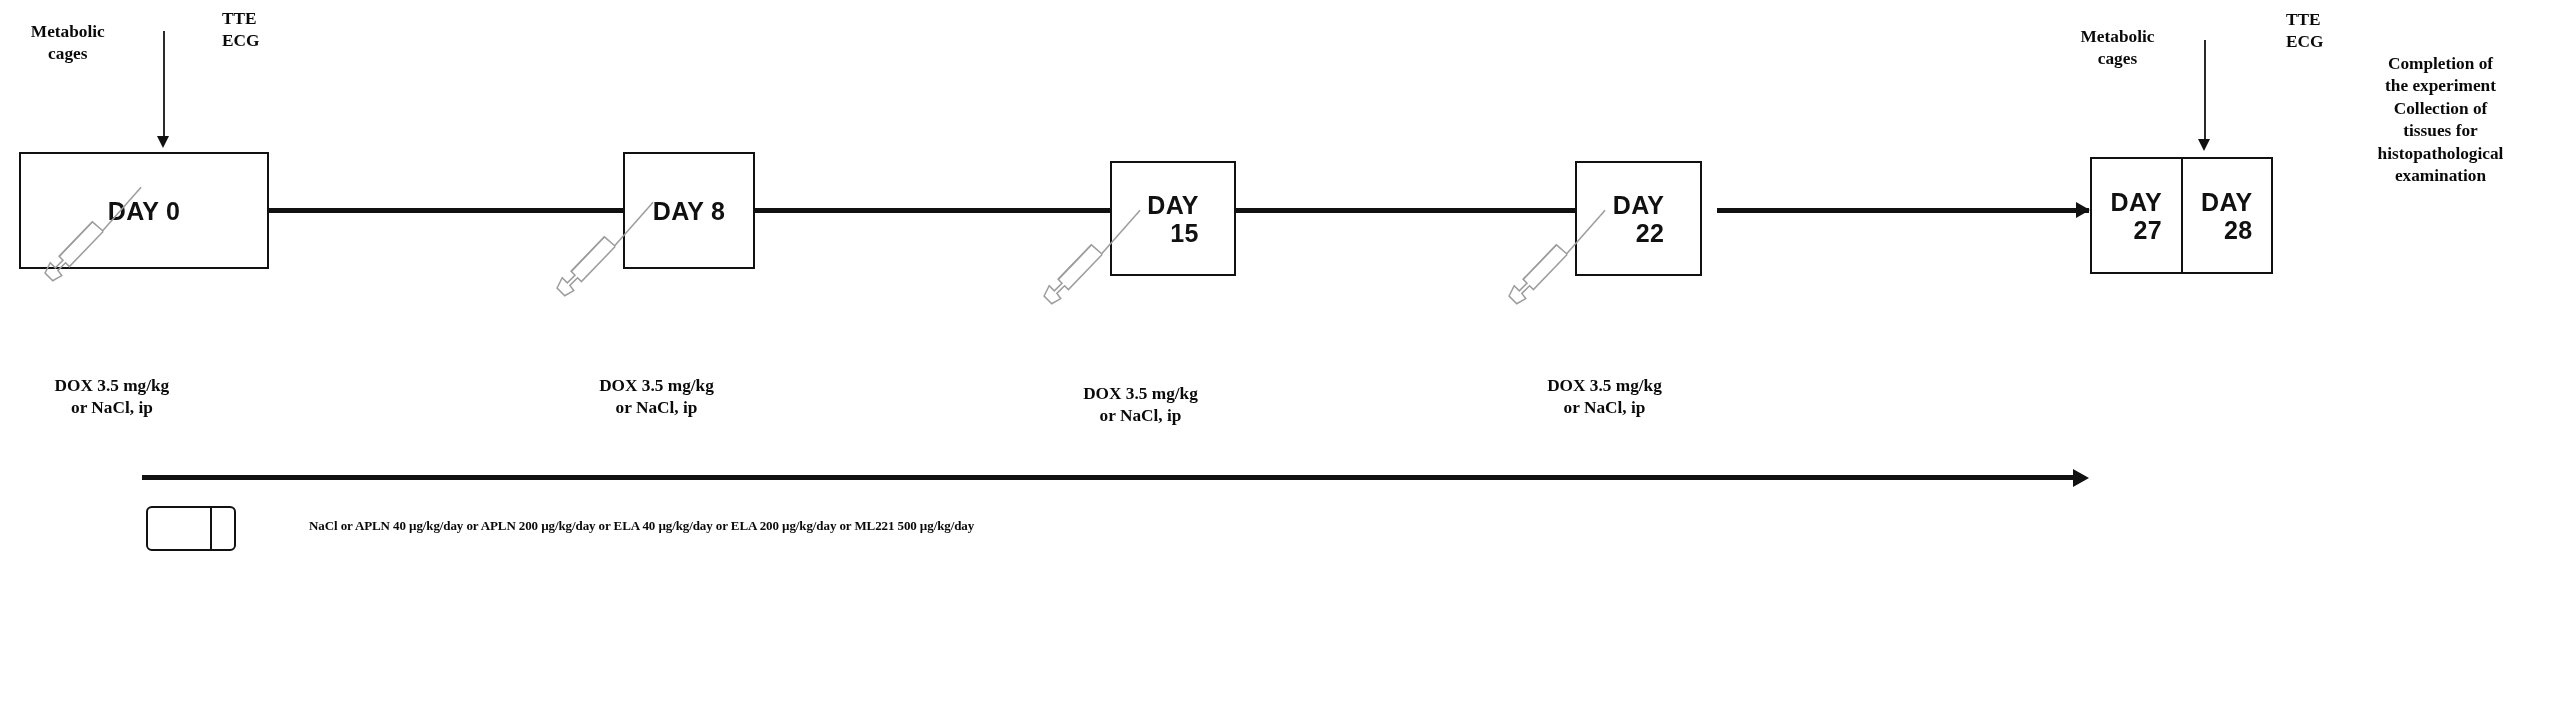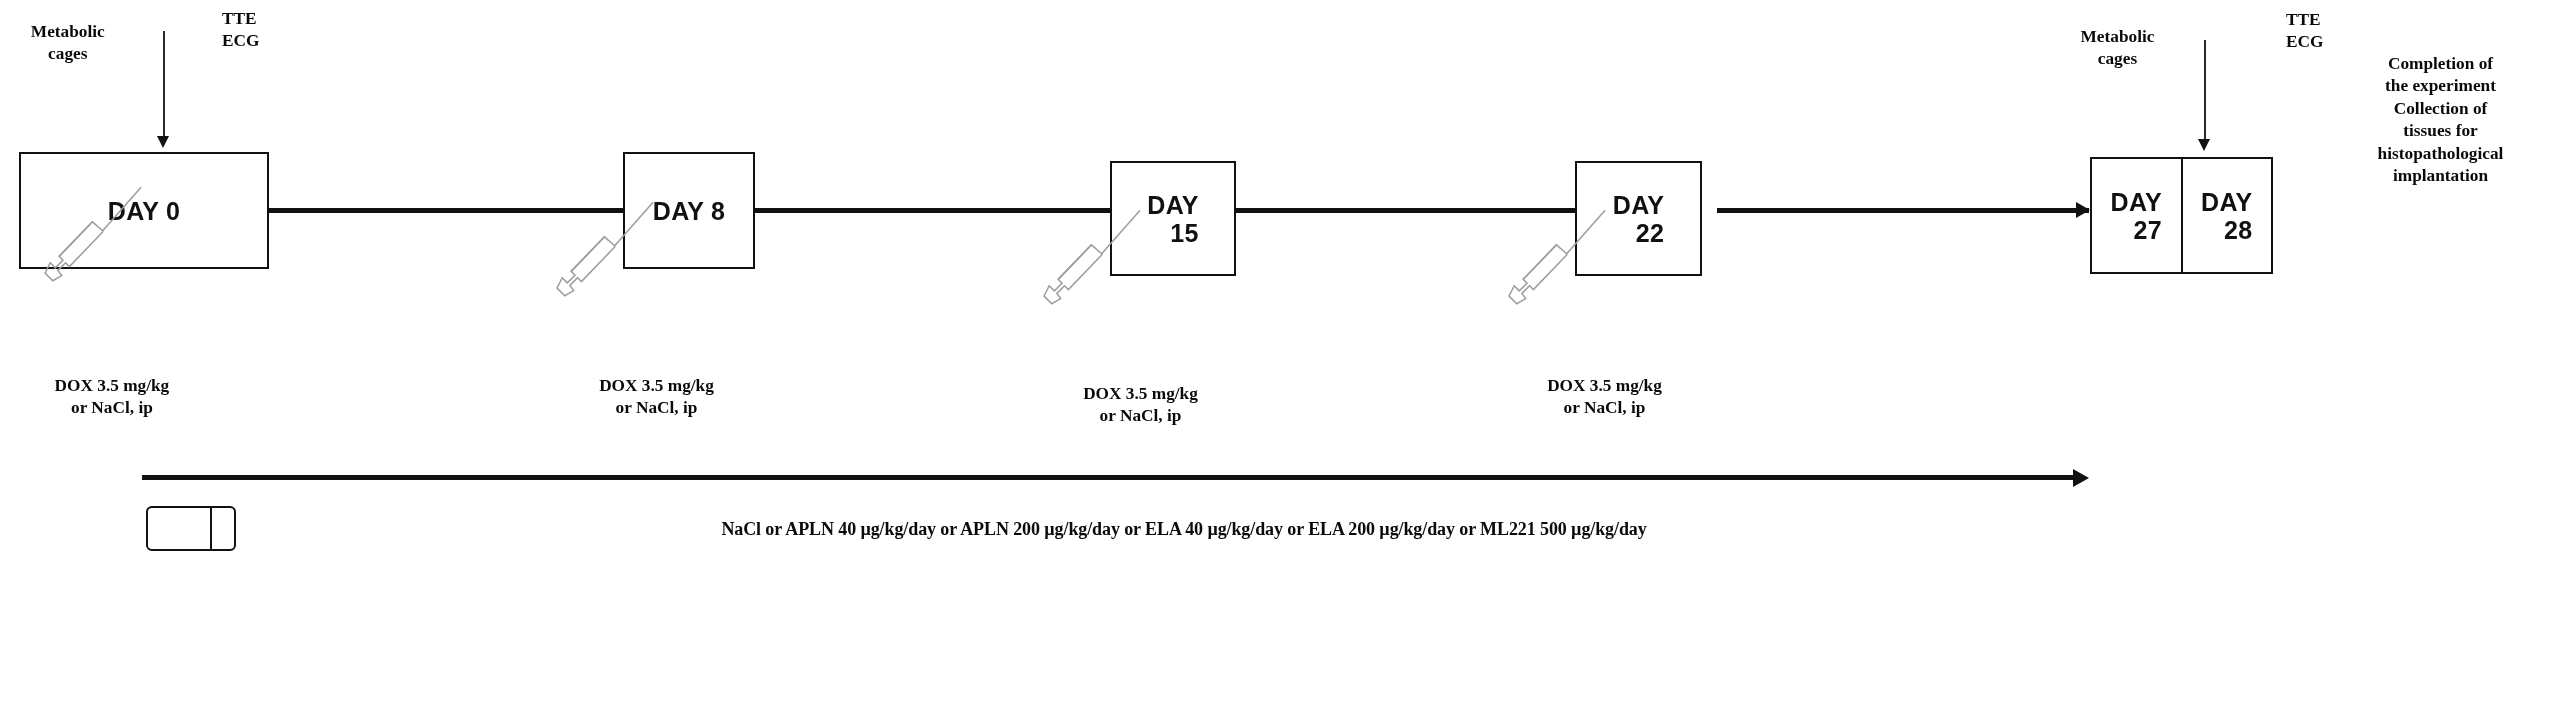--- a/index.html
+++ b/index.html
@@ -9,21 +9,21 @@
   .stage{position:absolute;left:0;top:0;width:2576px;height:714px;text-decoration:underline;}
 
   
   .txt{position:absolute;font-family:"Liberation Serif",serif;font-weight:bold;
        color:#0a0a0a;line-height:1.28;text-align:center;white-space:pre-line;}
 
   .lbl-small{font-size:17.3px;}
   .lbl-tte{font-size:17.3px;margin-left:44px;}
   .lbl-dox{font-size:17.3px;}
   .lbl-complete{font-size:17.3px;line-height:1.30;}
-  .lbl-pumptext{font-size:18px;text-align:center;white-space:nowrap;letter-spacing:-0.1px;margin-left:42px;}
+  .lbl-pumptext{font-size:13px;text-align:left;white-space:nowrap;letter-spacing:-0.1px;}
   .lbl-osmo{font-size:17.3px;line-height:1.32;}
 
   
   .daybox{position:absolute;border:2.6px solid #111;background:#fff;box-sizing:border-box;
           display:flex;align-items:stretch;}
   .daycell{flex:1;display:flex;align-items:center;justify-content:center;
            font-family:"Liberation Sans",sans-serif;font-weight:700;
            font-size:25px;color:#111;letter-spacing:0.3px;line-height:1.12;
            text-align:right;box-sizing:border-box;}
   .daycell.divider{border-left:2.6px solid #111;}
@@ -171,21 +171,21 @@
 27</div>
     <div class="daycell divider" style="white-space:pre-line;">DAY
 28</div>
   </div>
 
   <div class="txt lbl-complete" style="left:2306px;top:53px;width:269px;">Completion of
 the experiment
 Collection of
 tissues for
 histopathological
-implantation</div>
+examination</div>
 
   <div class="longline" style="left:142px;top:475px;width:1931px;"></div>
   <div class="longhead" style="left:2073px;top:469px;"></div>
 
   <div class="pump" style="left:146px;top:506px;width:90px;height:45px;">
     <div class="big"></div>
     <div class="cap"></div>
   </div>
 
 

